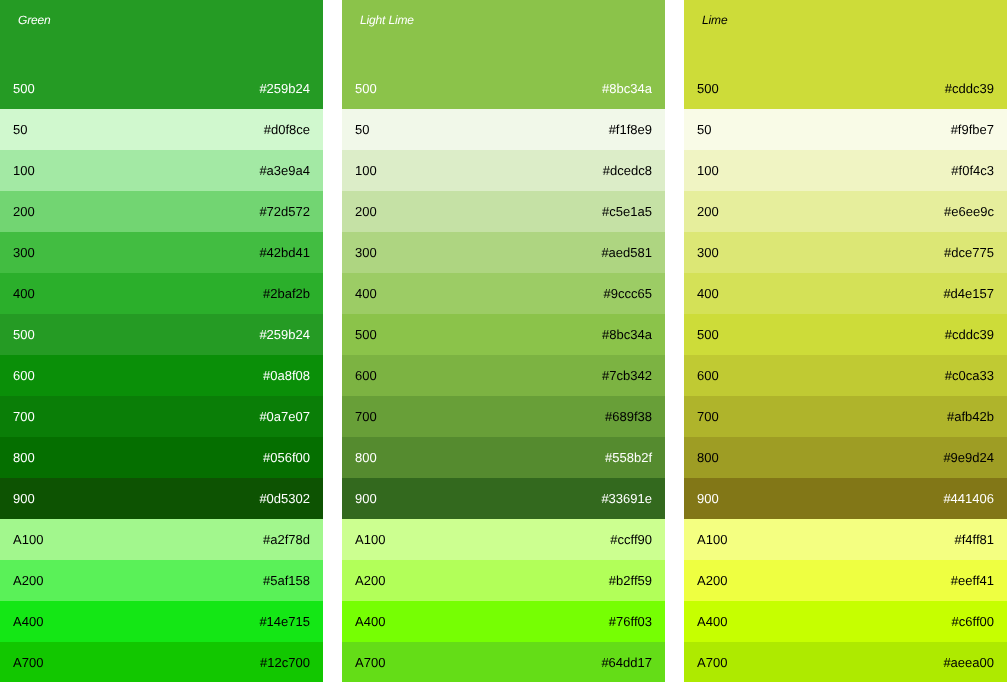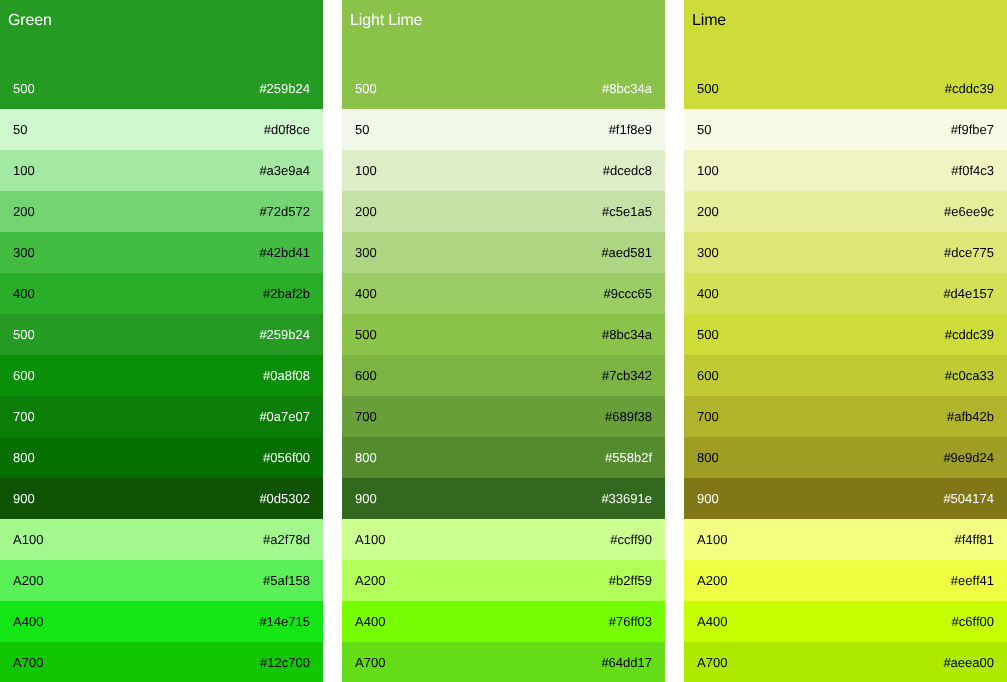--- a/index.html
+++ b/index.html
@@ -29,26 +29,27 @@
     flex-direction: column;
   }
   .palette-header {
     height: 109px;
     position: relative;
     box-sizing: border-box;
     flex: 0 0 auto;
   }
   .palette-header .header-name {
     position: absolute;
-    left: 8px;
+    left: 18px;
     top: 14px;
-    font-size: 16px;
+    font-size: 12px;
     line-height: 13px;
     letter-spacing: -0.15px;
     white-space: nowrap;
+    font-style: italic;
   }
   .palette-header .header-row {
     position: absolute;
     left: 13px;
     right: 13px;
     bottom: 14px;
     display: flex;
     justify-content: space-between;
     align-items: baseline;
     font-size: 13px;
@@ -242,21 +243,21 @@
     <div class="swatch-row dark-text" style="background:#afb42b">
       <span class="shade-label">700</span>
       <span class="shade-hex">#afb42b</span>
     </div>
     <div class="swatch-row dark-text" style="background:#9e9d24">
       <span class="shade-label">800</span>
       <span class="shade-hex">#9e9d24</span>
     </div>
     <div class="swatch-row light-text" style="background:#827717">
       <span class="shade-label">900</span>
-      <span class="shade-hex">#504174</span>
+      <span class="shade-hex">#441406</span>
     </div>
     <div class="swatch-row dark-text" style="background:#f4ff81">
       <span class="shade-label">A100</span>
       <span class="shade-hex">#f4ff81</span>
     </div>
     <div class="swatch-row dark-text" style="background:#eeff41">
       <span class="shade-label">A200</span>
       <span class="shade-hex">#eeff41</span>
     </div>
     <div class="swatch-row dark-text" style="background:#c6ff00">

